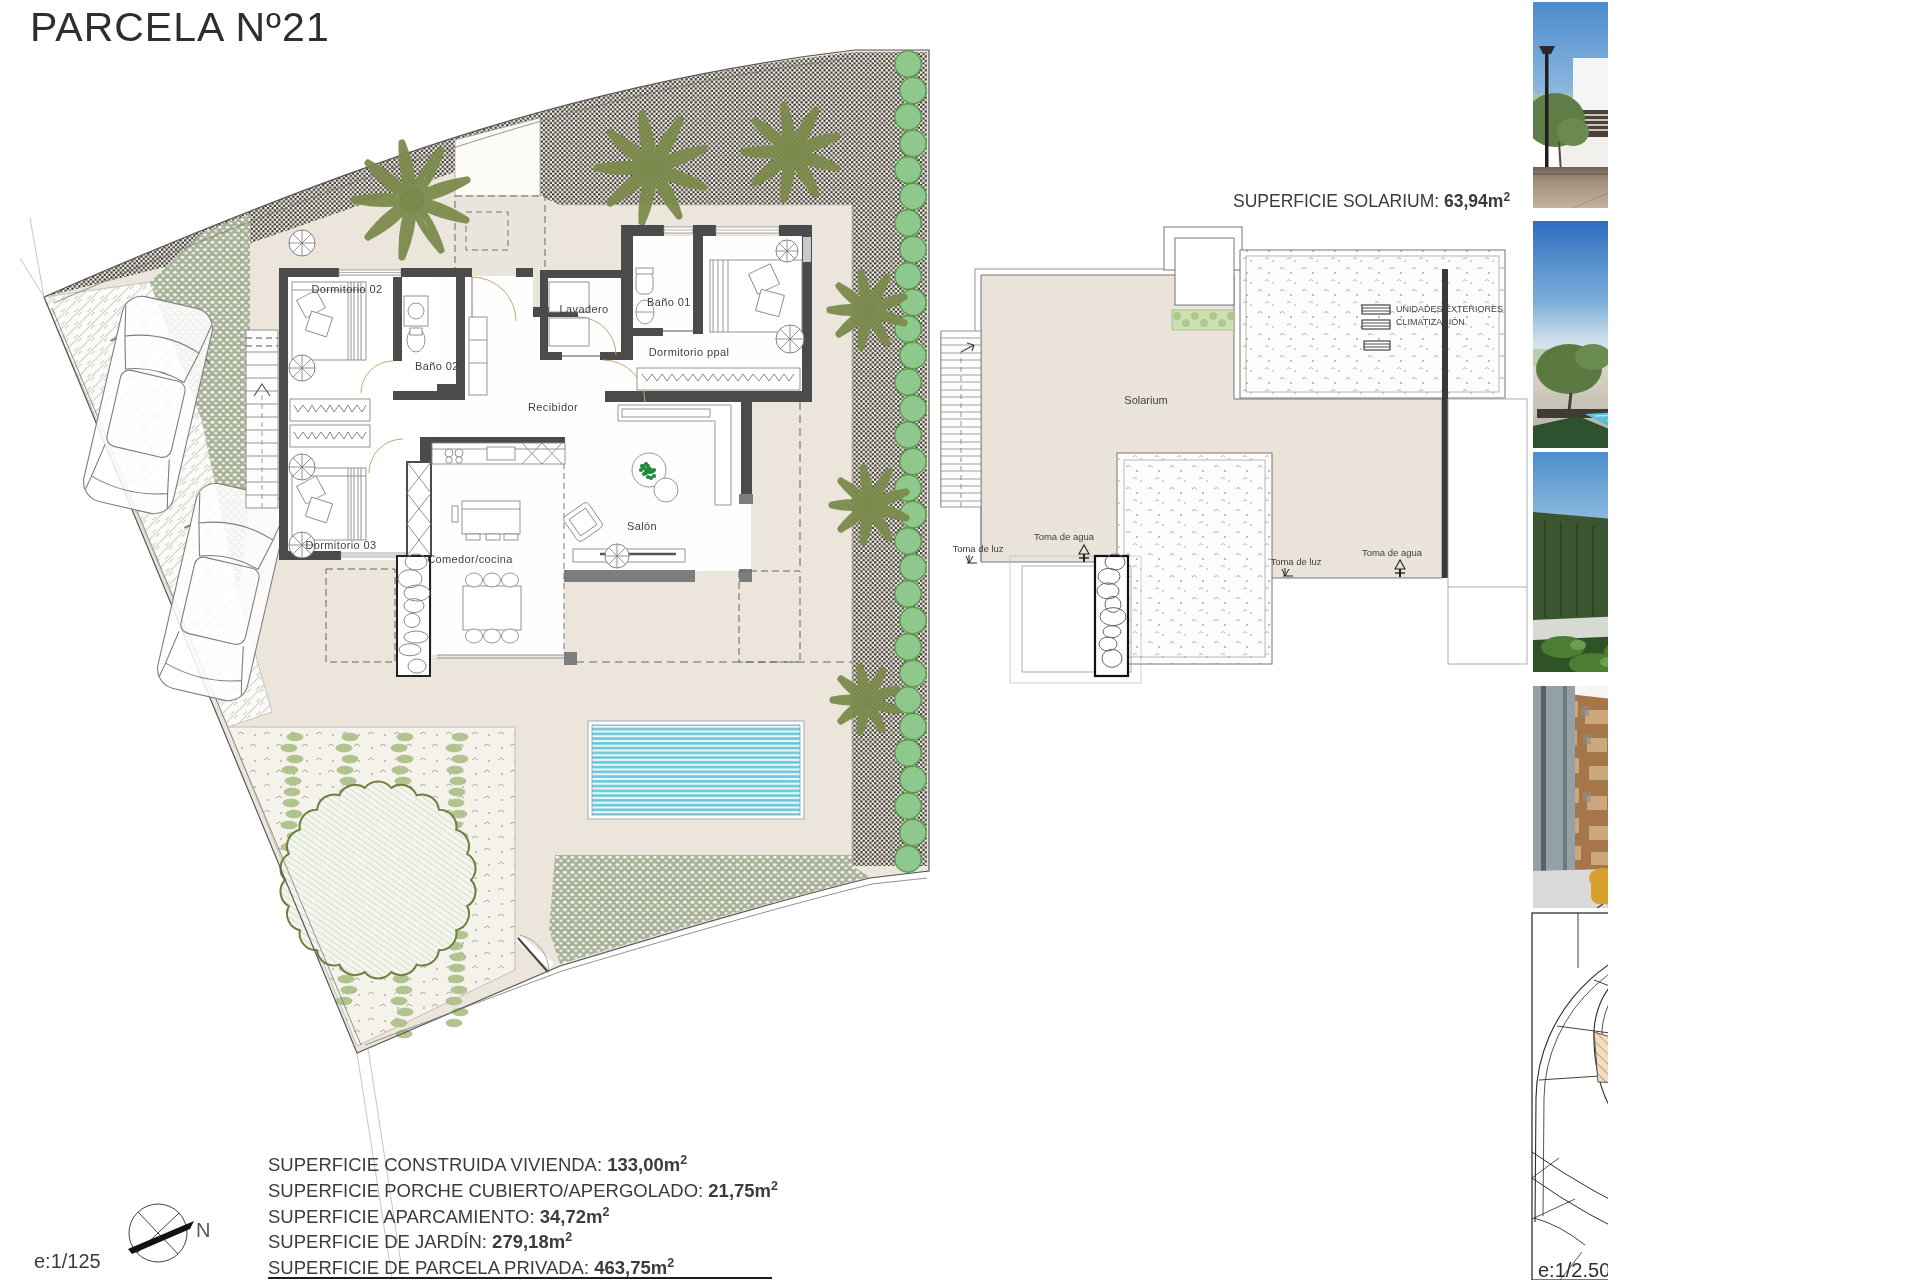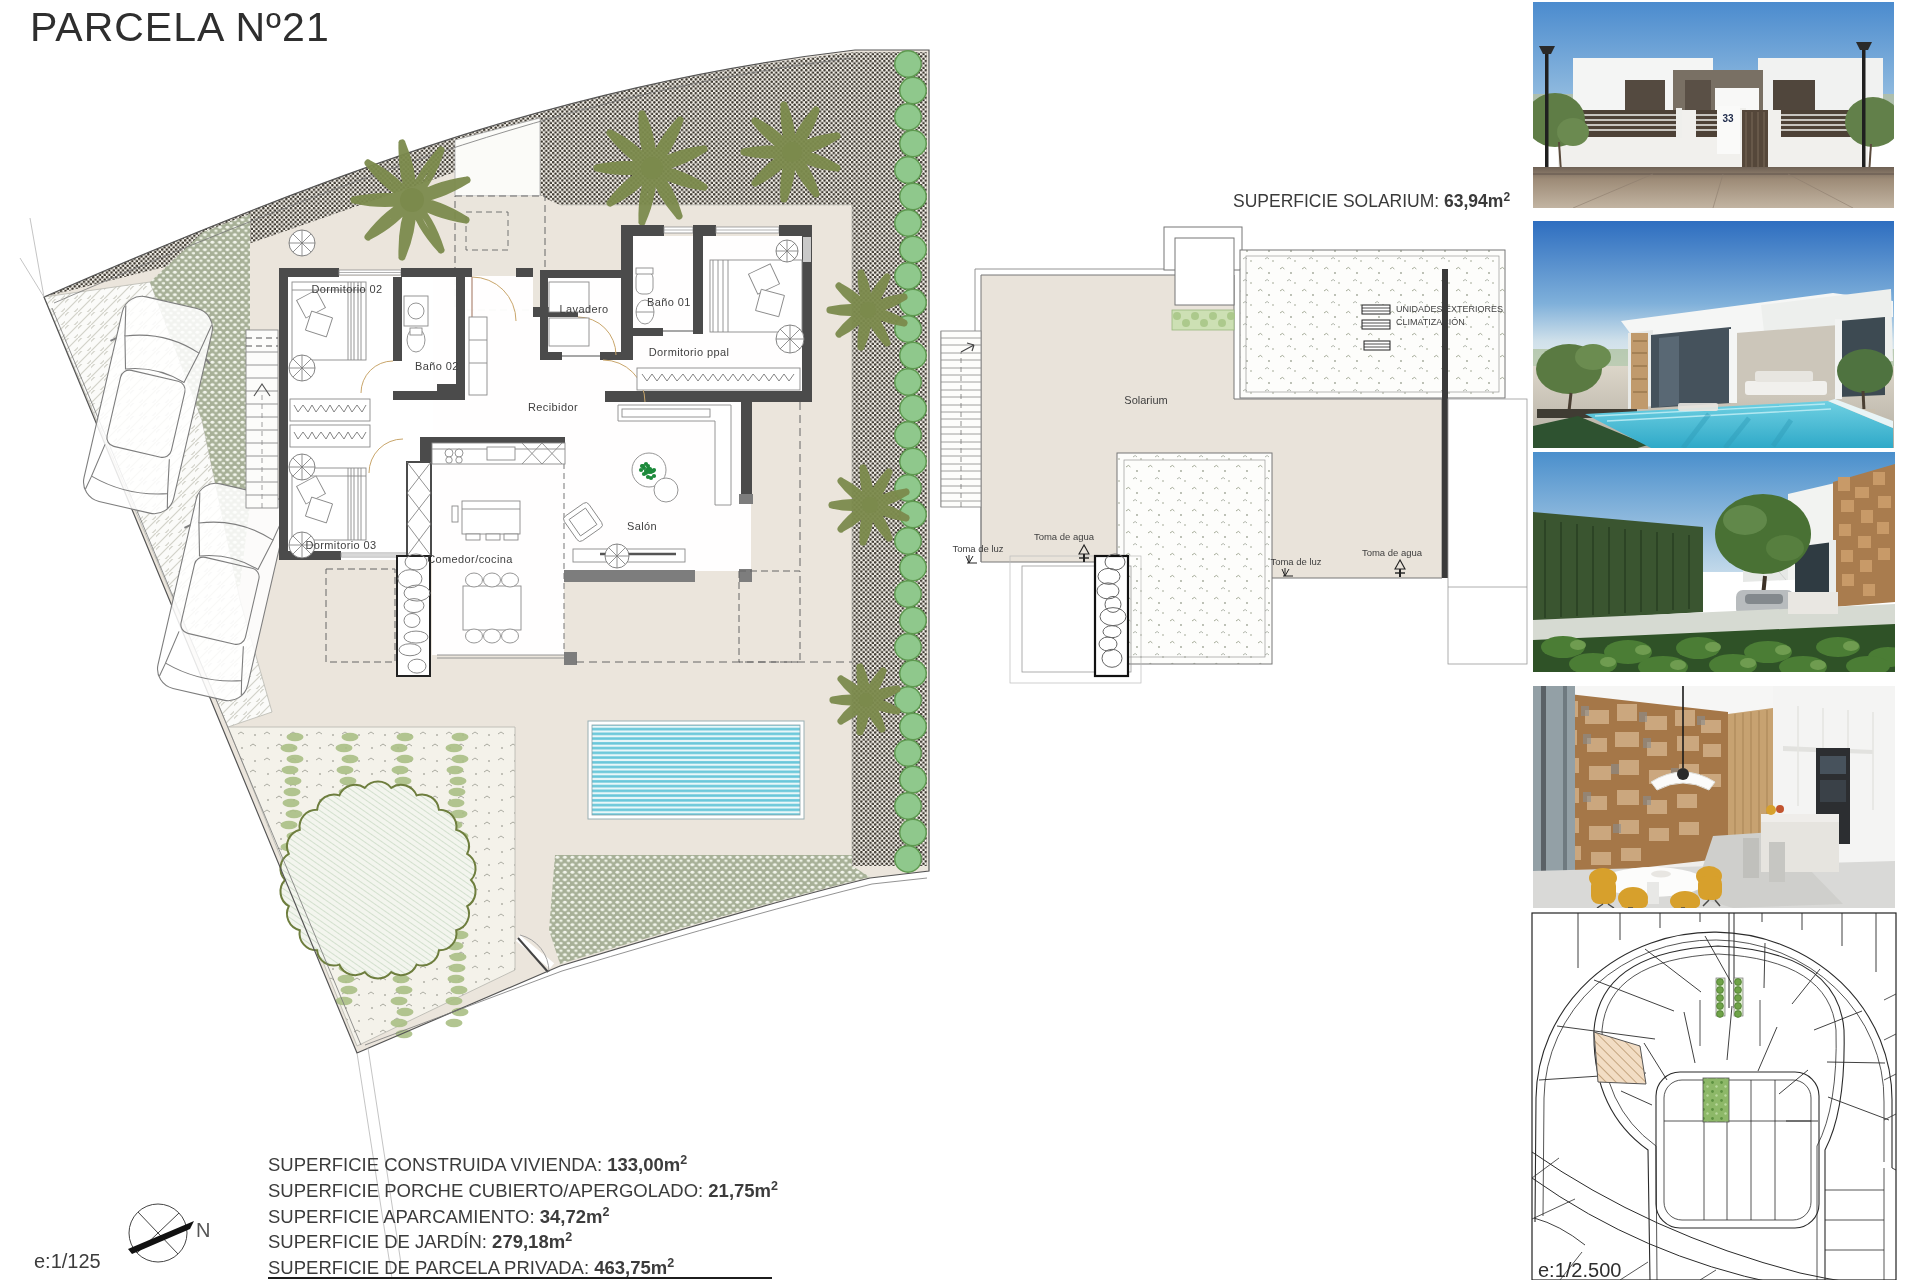--- a/index.html
+++ b/index.html
@@ -1,15 +1,15 @@
 <!DOCTYPE html>
 <html><head><meta charset="utf-8">
 <style>
 html,body{margin:0;padding:0;background:#ffffff;}
-#page{position:relative;width:1920px;height:1280px;overflow:hidden;background:#5eead4;}
+#page{position:relative;width:1608px;height:1280px;overflow:hidden;background:#5eead4;}
 svg text{font-family:"Liberation Sans",sans-serif;}
 </style></head><body>
 <div id="page">
 <svg width="1920" height="1280" viewBox="0 0 1920 1280">
 <defs>
 <pattern id="dotsBrown" width="4.6" height="4.6" patternUnits="userSpaceOnUse">
   <rect width="4.6" height="4.6" fill="#f6f3ec"></rect>
   <circle cx="1.2" cy="1.2" r="1.3" fill="#3b362e"></circle>
   <circle cx="3.5" cy="3.5" r="1.3" fill="#3b362e"></circle>
 </pattern>

